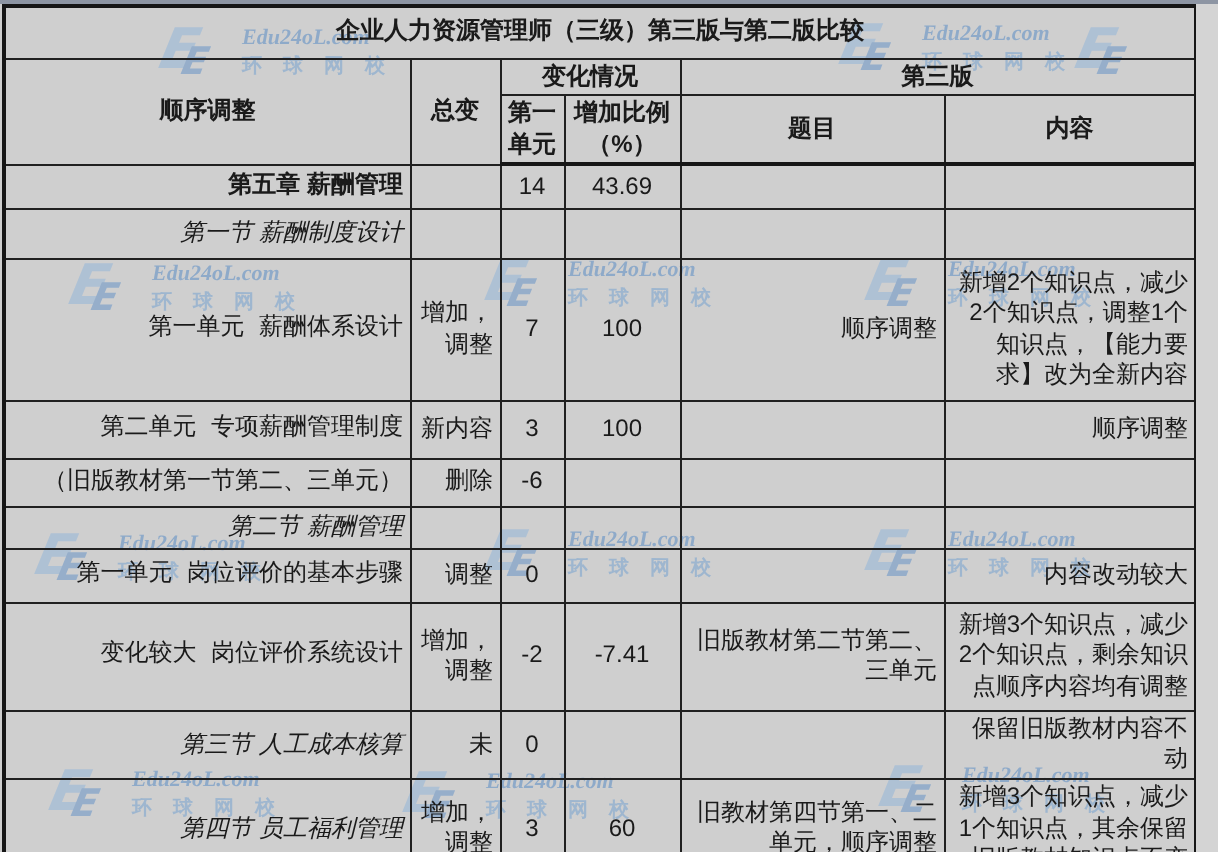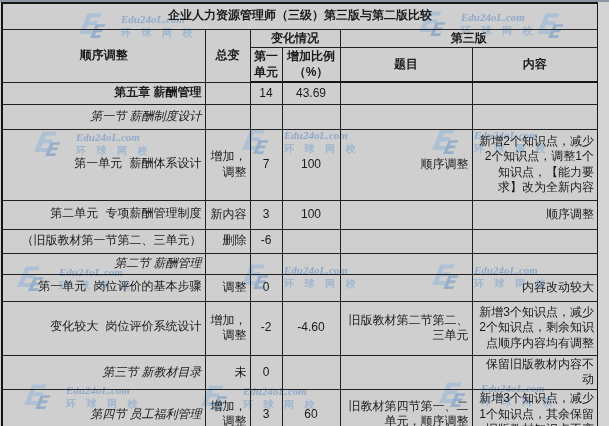--- a/index.html
+++ b/index.html
@@ -159,26 +159,26 @@
       <td class="al">调整</td>
       <td class="ar">0</td>
       <td class="ar"></td>
       <td class="al"></td>
       <td class="al">内容改动较大</td>
     </tr>
     <tr style="height:54px">
       <td class="al ind2">变化较大 岗位评价系统设计</td>
       <td class="al">增加，调整</td>
       <td class="ar">-2</td>
-      <td class="ar">-4.60</td>
+      <td class="ar">-7.41</td>
       <td class="al">旧版教材第二节第二、三单元</td>
       <td class="al">新增3个知识点，减少2个知识点，剩余知识点顺序内容均有调整</td>
     </tr>
     <tr style="height:27px">
-      <td class="al ind1">第三节 新教材目录</td>
+      <td class="al ind1">第三节 人工成本核算</td>
       <td class="al">未</td>
       <td class="ar">0</td>
       <td class="ar"></td>
       <td class="al"></td>
       <td class="al">保留旧版教材内容不动</td>
     </tr>
     <tr style="height:46px">
       <td class="al ind1">第四节 员工福利管理</td>
       <td class="al">增加，调整</td>
       <td class="ar">3</td>

